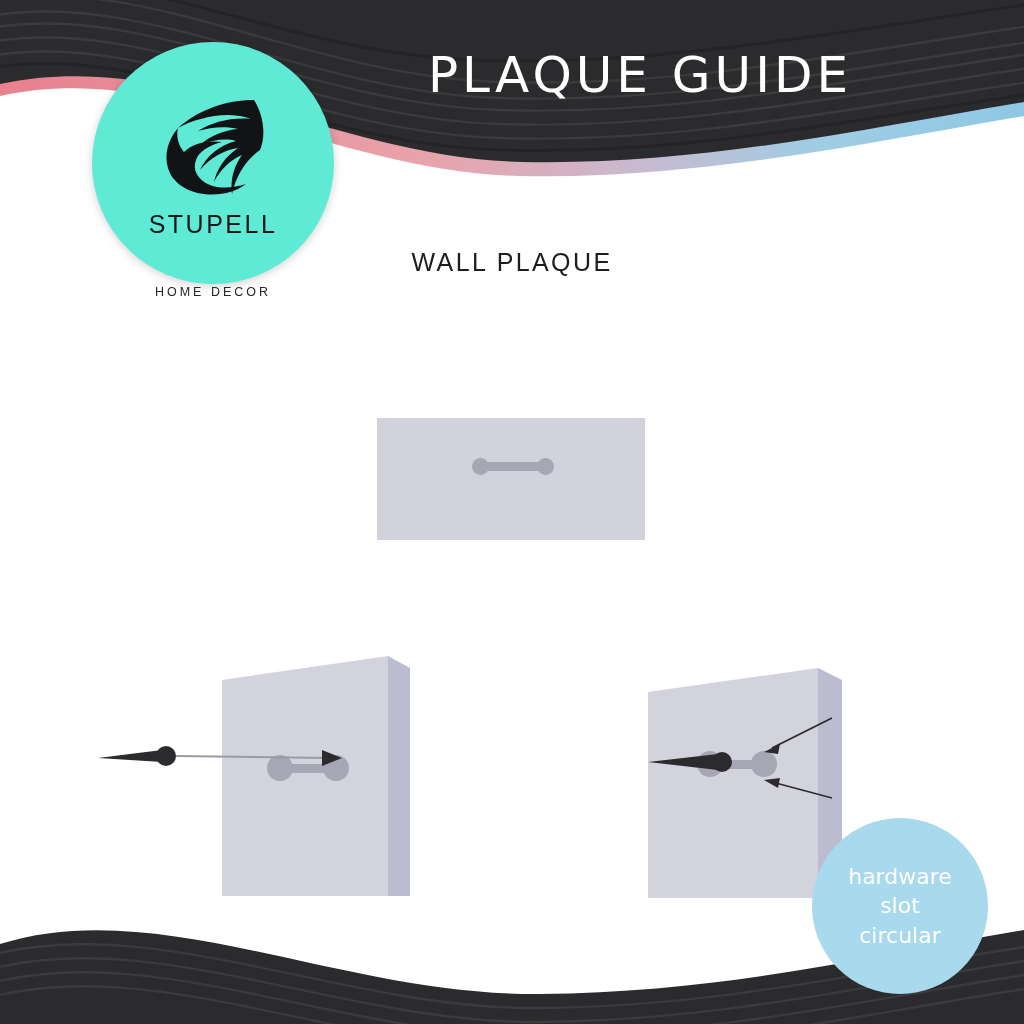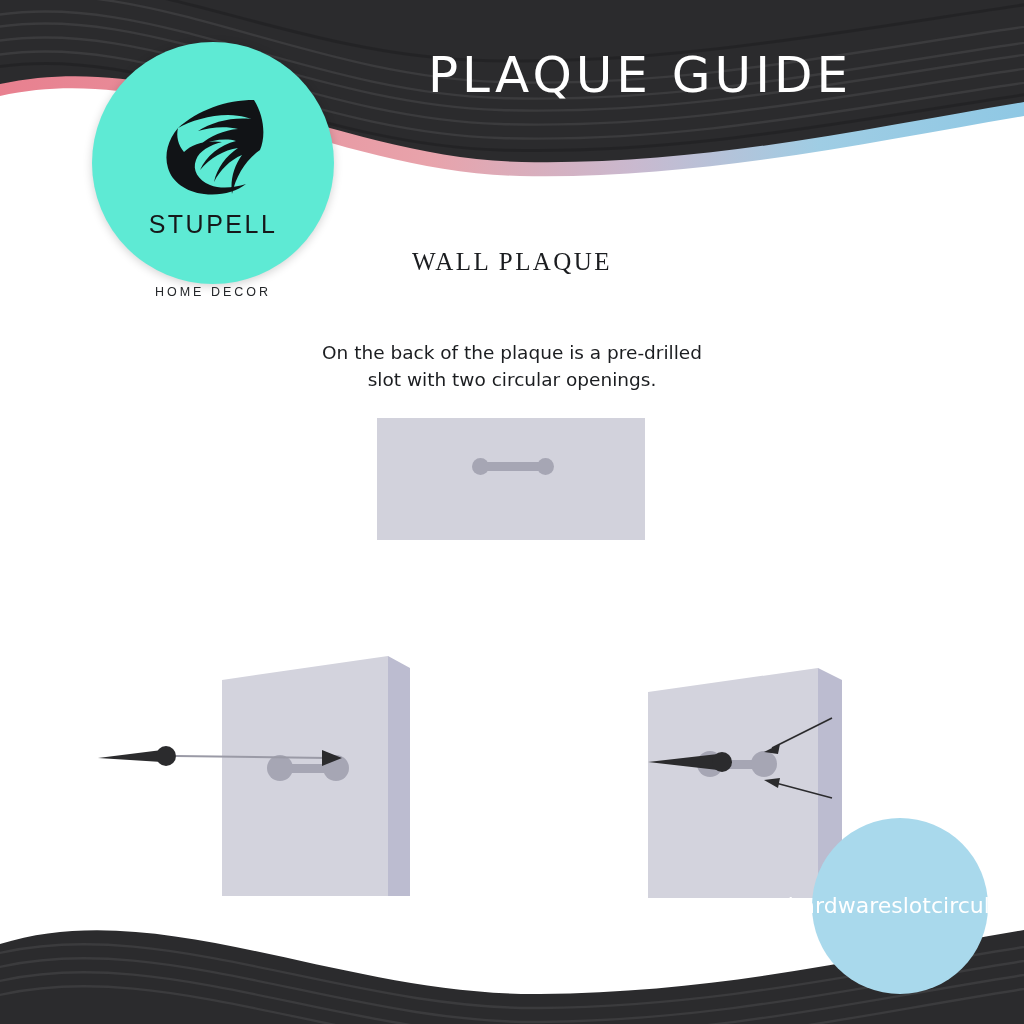--- a/index.html
+++ b/index.html
@@ -95,21 +95,21 @@
   }
   .section-title {
     position: absolute;
     left: 312px;
     top: 248px;
     width: 400px;
     text-align: center;
     color: #1b1d20;
     font-size: 25px;
     letter-spacing: 2.4px;
-    font-family: Liberation Serif, serif;
+    font-family: Liberation Sans, sans-serif;
   }
 
   
   .caption {
     position: absolute;
     color: #1b1d20;
     text-align: center;
     font-family: "DejaVu Sans", sans-serif;
     line-height: 1.45;
   }
@@ -163,21 +163,21 @@
   
   .hardware-badge {
     position: absolute;
     left: 812px;
     top: 818px;
     width: 176px;
     height: 176px;
     border-radius: 50%;
     background: #a9d9ec;
     display: flex;
-    flex-direction: row;
+    flex-direction: column;
     align-items: center;
     justify-content: center;
     z-index: 7;
   }
   .hardware-badge span {
     display: block;
     color: #ffffff;
     font-size: 22px;
     line-height: 1.32;
     font-family: "DejaVu Sans", sans-serif;
@@ -234,24 +234,20 @@
           <path d="M24,40 C14,52 10,66 14,80 C18,94 32,104 50,106 C66,108 82,104 92,96 C80,100 66,101 56,97 C44,92 38,82 42,72 C45,63 56,57 68,54 C52,52 38,56 30,64 C24,57 22,48 24,40 Z"></path>
         </g>
       </svg>
     </div>
     <div class="logo-brand">STUPELL</div>
     <div class="logo-sub">HOME DECOR</div>
   </div>
 
   <div class="section-title">WALL PLAQUE</div>
 
-  <div class="caption caption-top">
-    <div>On the back of the plaque is a pre-drilled</div>
-    <div>slot with two circular openings.</div>
-  </div>
 
   <div class="plaque-back"></div>
   <div class="slot-bar"></div>
   <div class="slot-hole left"></div>
   <div class="slot-hole right"></div>
 
 
   <svg class="diagram" style="position:absolute;left:70px;top:650px;" width="390" height="280" viewBox="0 0 390 280">
 
     <polygon points="152,30 318,6 318,246 152,246" fill="#d3d3dd"></polygon>

